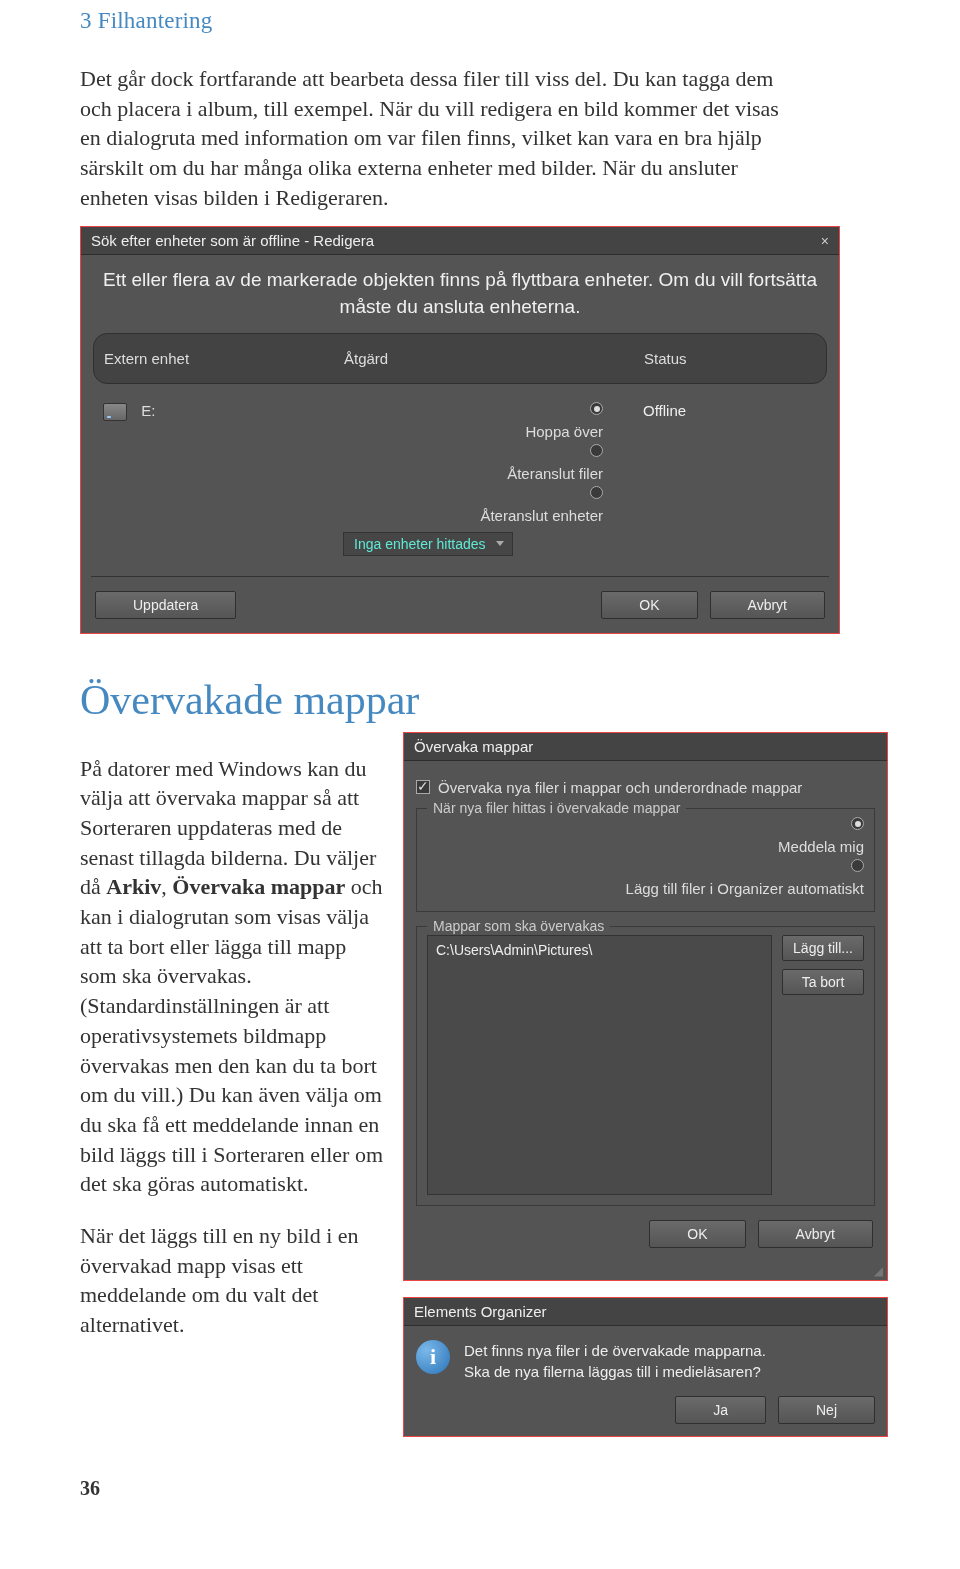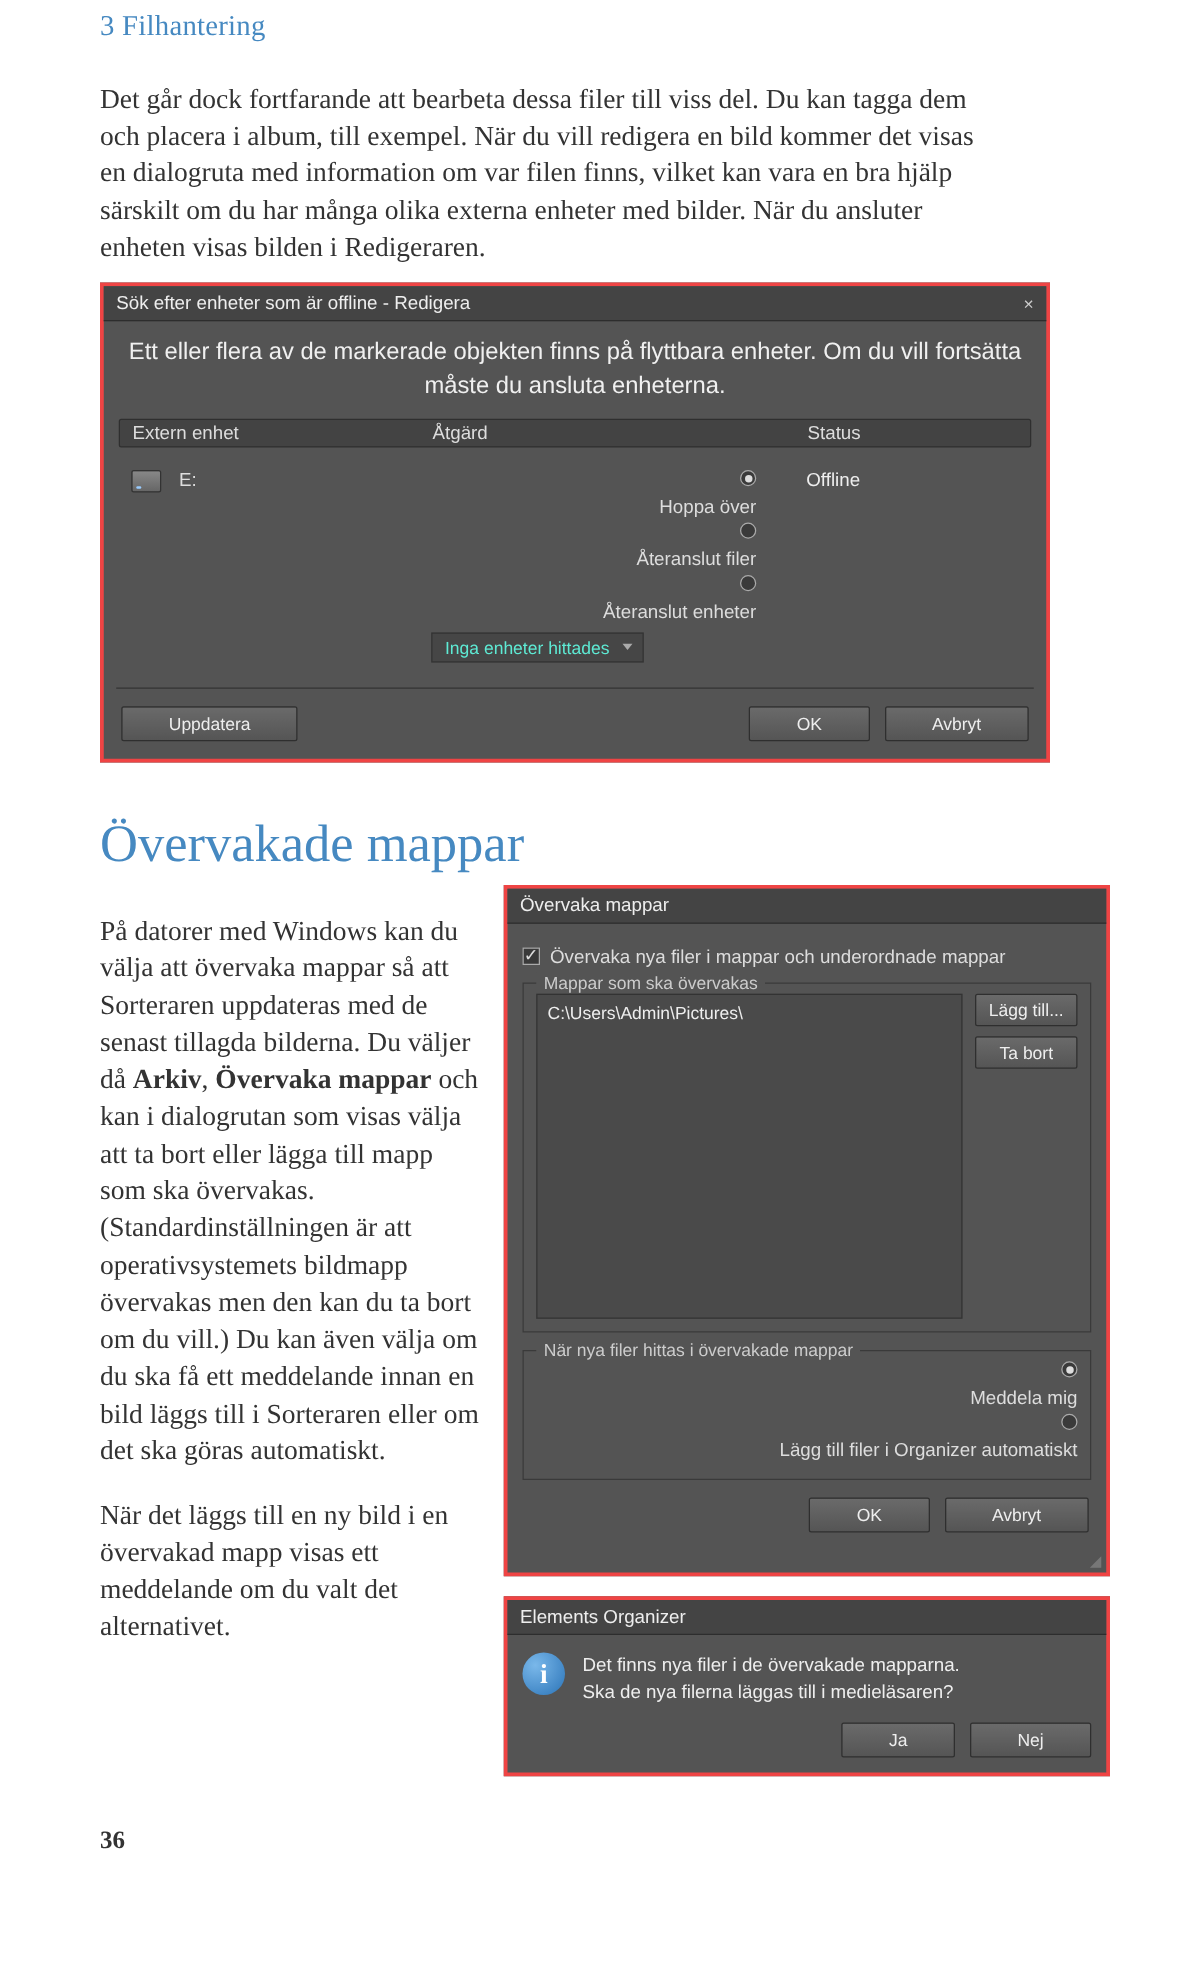--- a/index.html
+++ b/index.html
@@ -48,41 +48,41 @@
     color: #333;
     font-weight: bold;
   }
 
   
   .dlg {
     background: #545454;
     color: #ddd;
     font-family: Tahoma, Geneva, sans-serif;
     font-size: 15px;
-    border: 3px solid #ef4444;
+    border: 1px solid #ef4444;
   }
   .dlg1   { width: 760px; margin: 14px 0 0 0; }
   .dlg-title {
     background: #444;
     color: #eee;
     padding: 5px 10px;
     display: flex;
     justify-content: space-between;
     align-items: center;
     border-bottom: 1px solid #2d2d2d;
   }
   .close-x { font-size: 14px; color: #ccc; cursor: pointer; }
   .dlg-body { padding: 12px 12px 14px 12px; }
   .dlg-msg { font-size: 19px; line-height: 1.4; margin-bottom: 12px; color: #f0f0f0; text-align: center; }
   .dlg-table-head {
     display: flex;
     background: #434343;
     border: 1px solid #2f2f2f;
-    border-radius: 2px;
-    padding: 2px 10px;
+    border-radius: 14px;
+    padding: 16px 10px;
     margin-bottom: 8px;
     justify-content: space-between;
   }
   .col-drive  { flex: 0 0 240px; }
   .col-action { flex: 0 0 260px; }
   .col-status { flex: 1; padding-left: 40px;}
   .dlg-table-row {
     display: flex;
     padding: 10px;
   }
@@ -250,44 +250,44 @@
         <div class="dlg-title">
           <span>Övervaka mappar</span>
         </div>
         <div class="dlg-body">
           <div class="check-row">
             <span class="check sel"></span>
             <span>Övervaka nya filer i mappar och underordnade mappar</span>
           </div>
 
           <div class="fieldset">
+            <span class="legend">När nya filer hittas i övervakade mappar</span>
+            <div class="radio-row">
+              <span class="radio sel"></span>
+              <span>Meddela mig</span>
+            </div>
+            <div class="radio-row">
+              <span class="radio"></span>
+              <span>Lägg till filer i Organizer automatiskt</span>
+            </div>
+          </div>
+
+          <div class="fieldset">
             <span class="legend">Mappar som ska övervakas</span>
             <div class="fs-row">
               <div class="folder-list">
                 <span>C:\Users\Admin\Pictures\</span>
               </div>
               <div class="side-btns">
                 <div class="btn">Lägg till...</div>
                 <div class="btn">Ta bort</div>
               </div>
             </div>
           </div>
 
-          <div class="fieldset">
-            <span class="legend">När nya filer hittas i övervakade mappar</span>
-            <div class="radio-row">
-              <span class="radio sel"></span>
-              <span>Meddela mig</span>
-            </div>
-            <div class="radio-row">
-              <span class="radio"></span>
-              <span>Lägg till filer i Organizer automatiskt</span>
-            </div>
-          </div>
-
           <div class="dlg2-buttons">
             <div class="btn">OK</div>
             <div class="btn">Avbryt</div>
           </div>
         </div>
         <div class="resize-grip">◢</div>
       </div>
 
       <div class="dlg dlg3">
         <div class="dlg-title">

